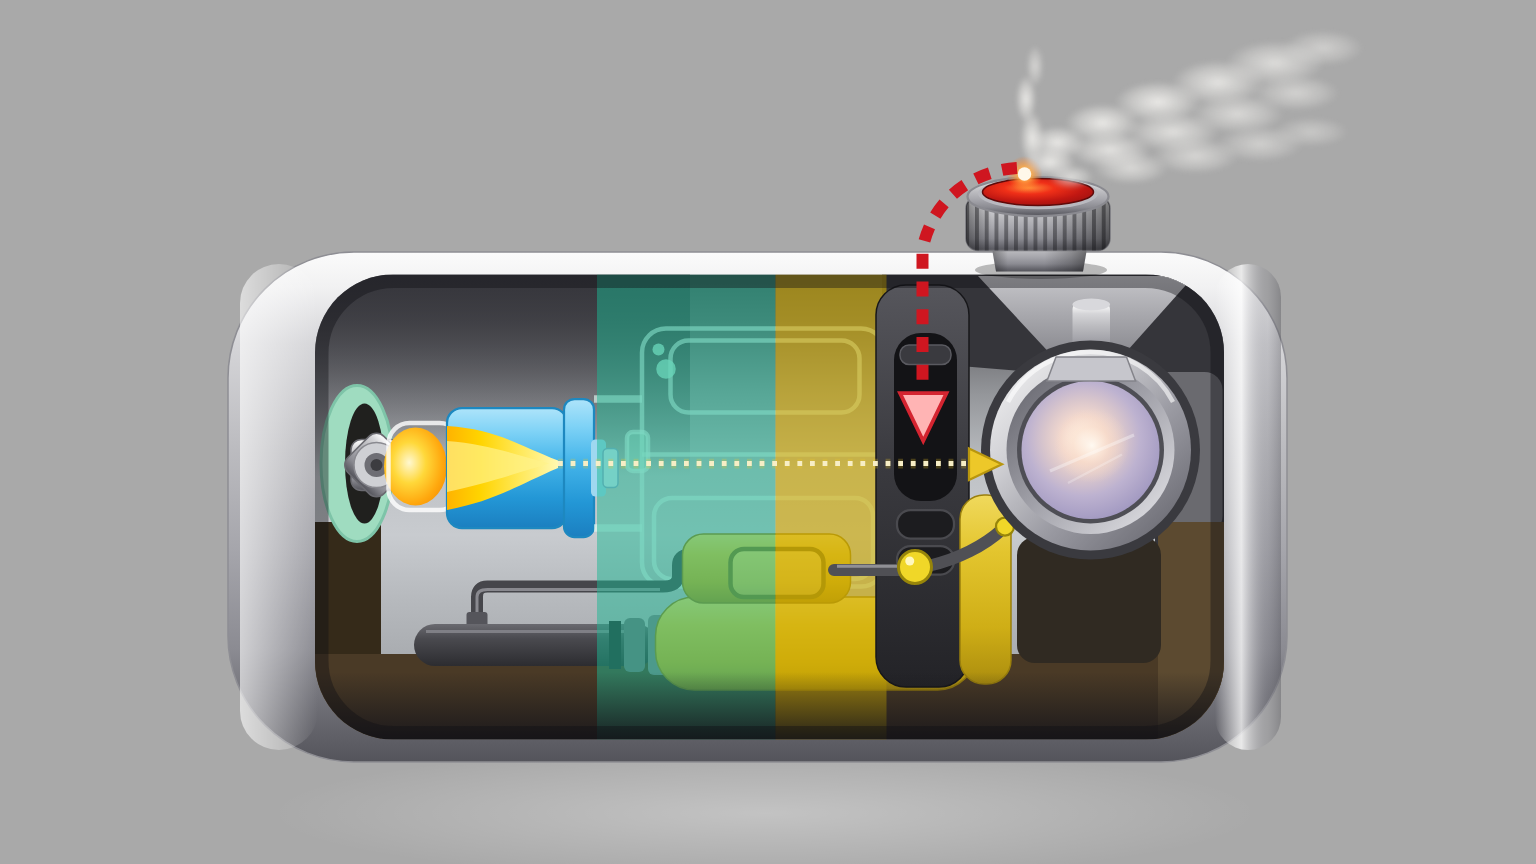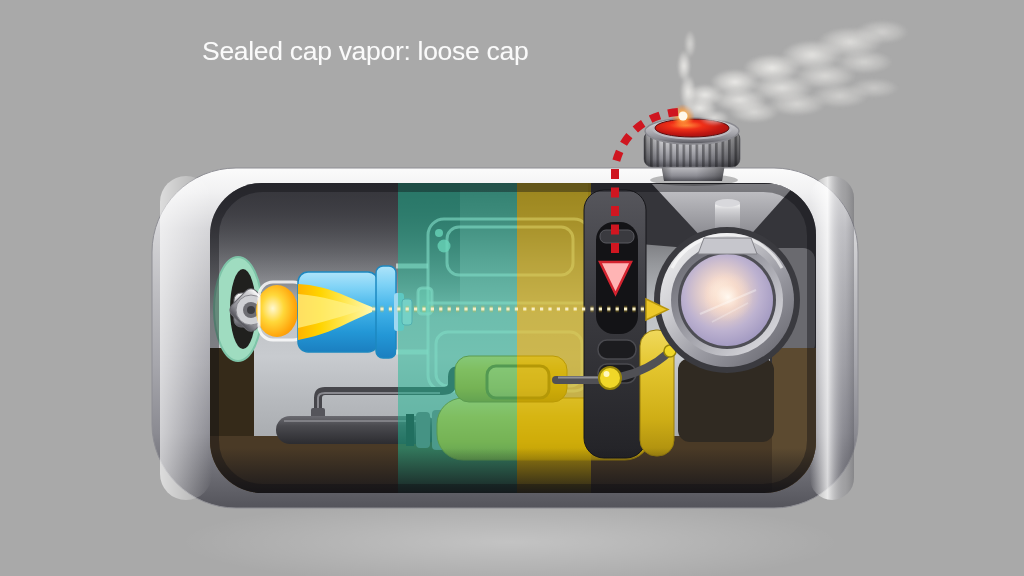--- a/index.html
+++ b/index.html
@@ -311,14 +311,13 @@
     <ellipse cx="840" cy="96" rx="29" ry="12" fill="url(#puff)" opacity=".6"></ellipse>
     <ellipse cx="874" cy="88" rx="25" ry="10" fill="url(#puff)" opacity=".5"></ellipse>
   </g>
 
   <g>
     <path d="M678 112 C649 114 622 132 615 166 L615 258" fill="none" stroke-width="8" stroke-dasharray="10 8.5" stroke="#cf1620"></path>
     <polygon points="600,262 631,262 615.5,294" stroke="#d42430" stroke-width="2.5" fill="#ffb4b4"></polygon>
   </g>
 </svg>
 
-<div class="caption">Sealed cap vapor: loose cap</div>
 </div>
 
 </body></html>

